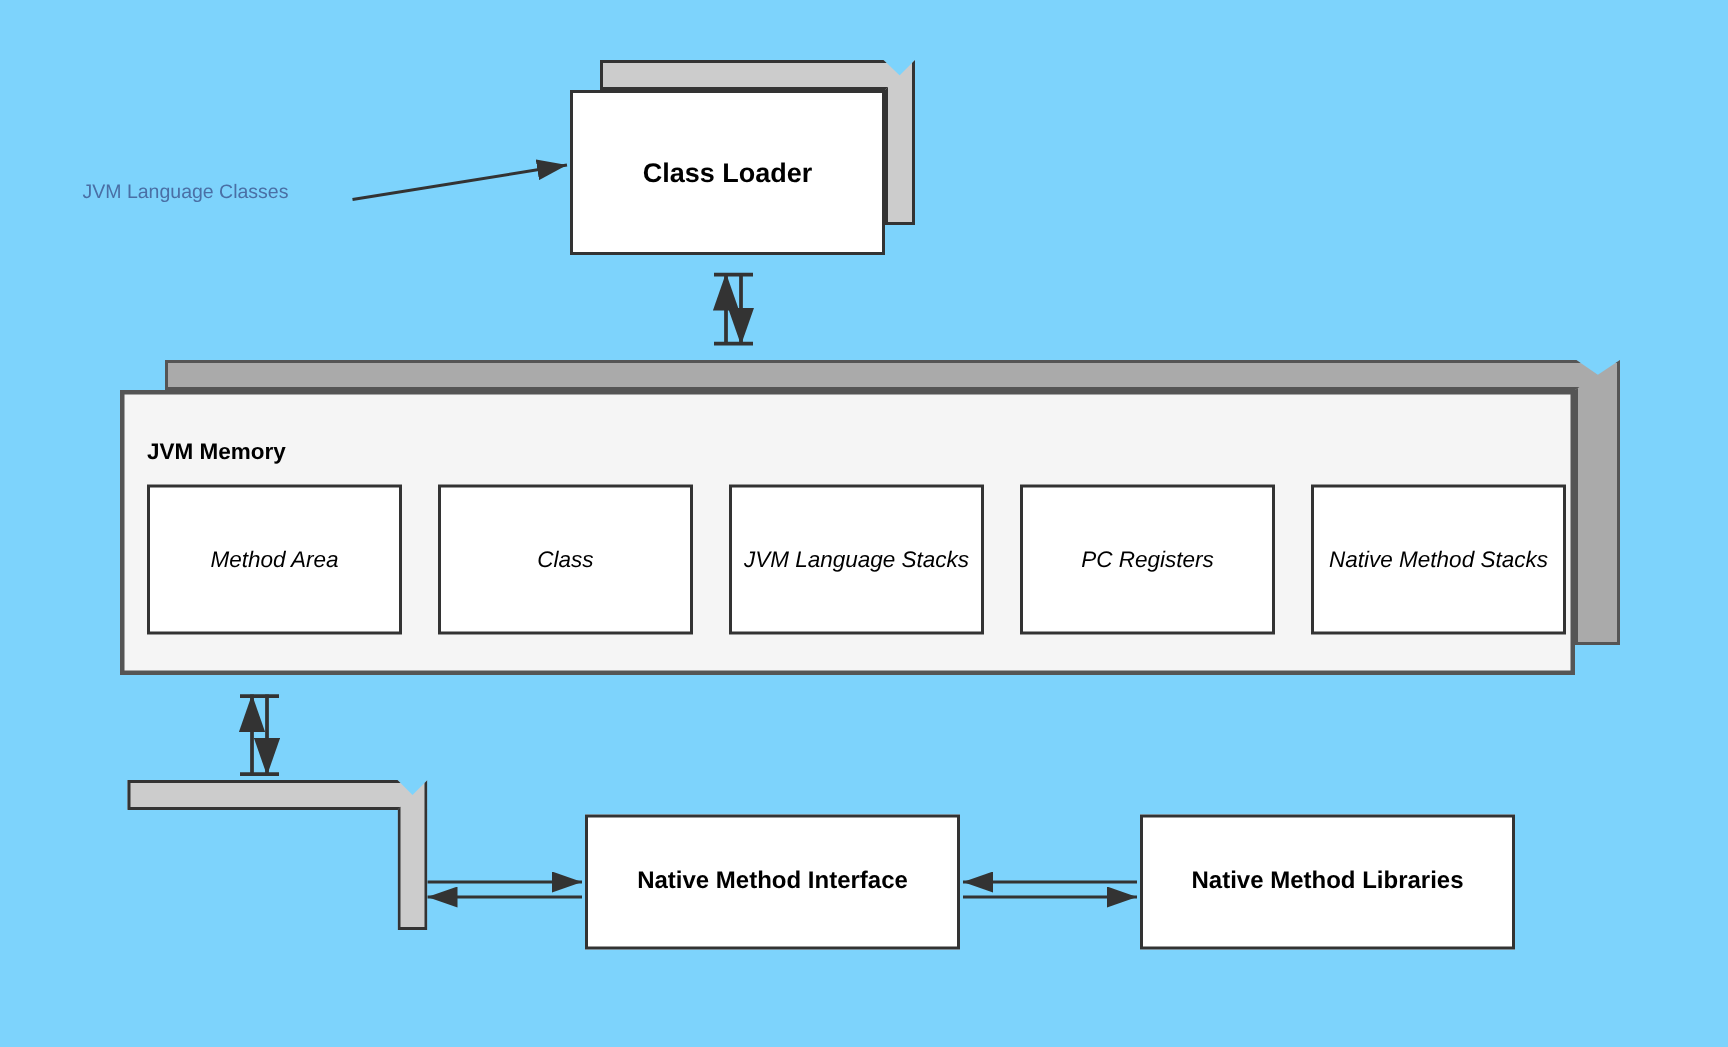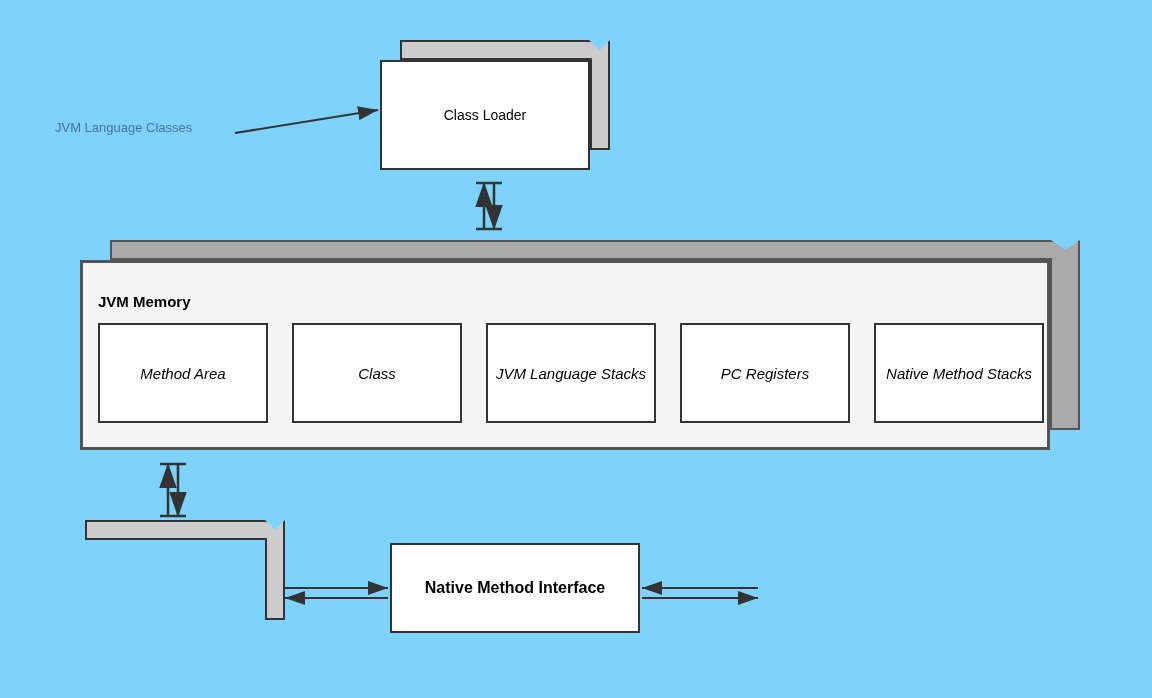--- a/index.html
+++ b/index.html
@@ -52,22 +52,22 @@
       position: absolute;
       top: 0;
       left: 210px;
       width: 20px;
       height: 110px;
       background: #ccc;
       border: 2px solid #333;
       clip-path: polygon(0 20px, 100% 0, 100% 100%, 0 100%);
     }
     .class-loader-label {
-      font-size: 14px;
-      font-weight: normal;
+      font-size: 18px;
+      font-weight: bold;
       text-align: left;
     }
 
     
     .jvm-lang-label {
       position: absolute;
       top: 120px;
       left: 55px;
       font-size: 13px;
       color: #4a6fa5;
@@ -300,14 +300,17 @@
 
   <div class="exec-engine-box">
     <div class="exec-engine-top"></div>
     <div class="exec-engine-side"></div>
   </div>
 
   <div class="nmi-box">
     <span>Native Method Interface</span>
   </div>
 
+  <div class="nml-box">
+    <span>Native Method Libraries</span>
+  </div>
 
 </div>
 
 </body></html>

